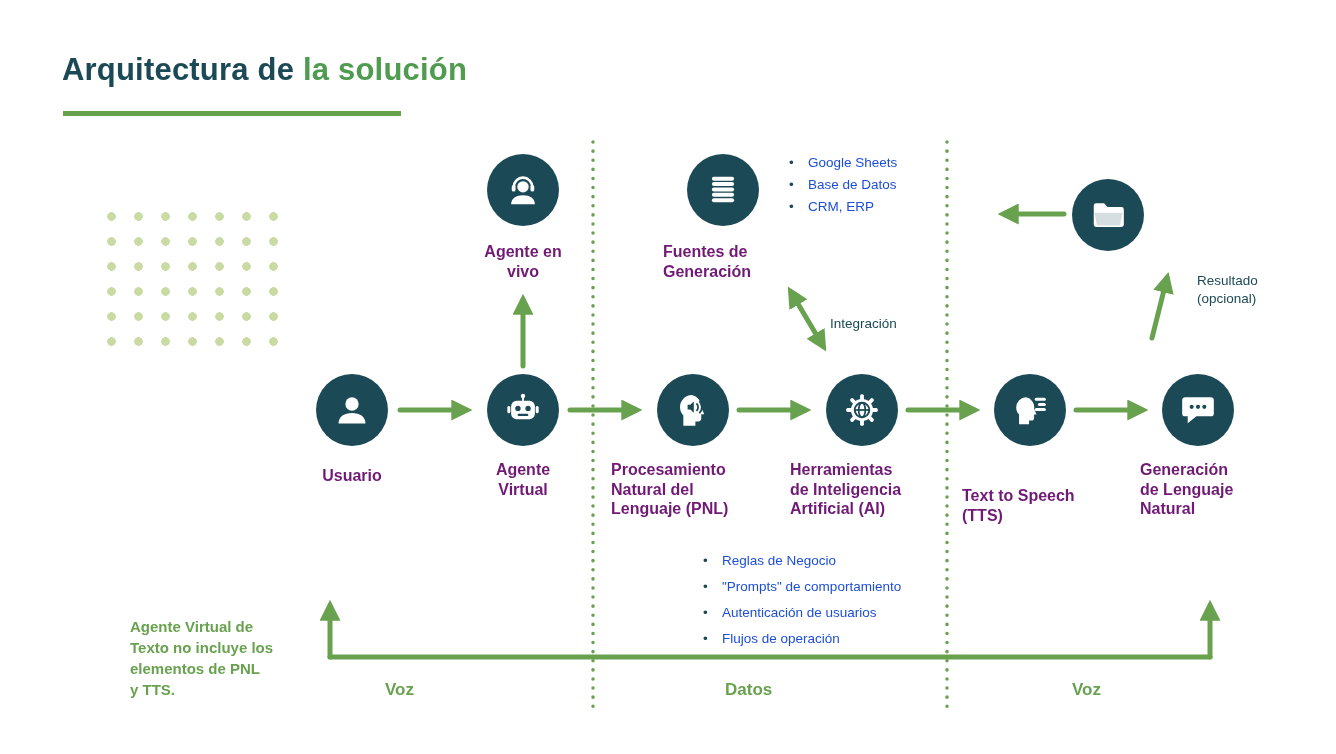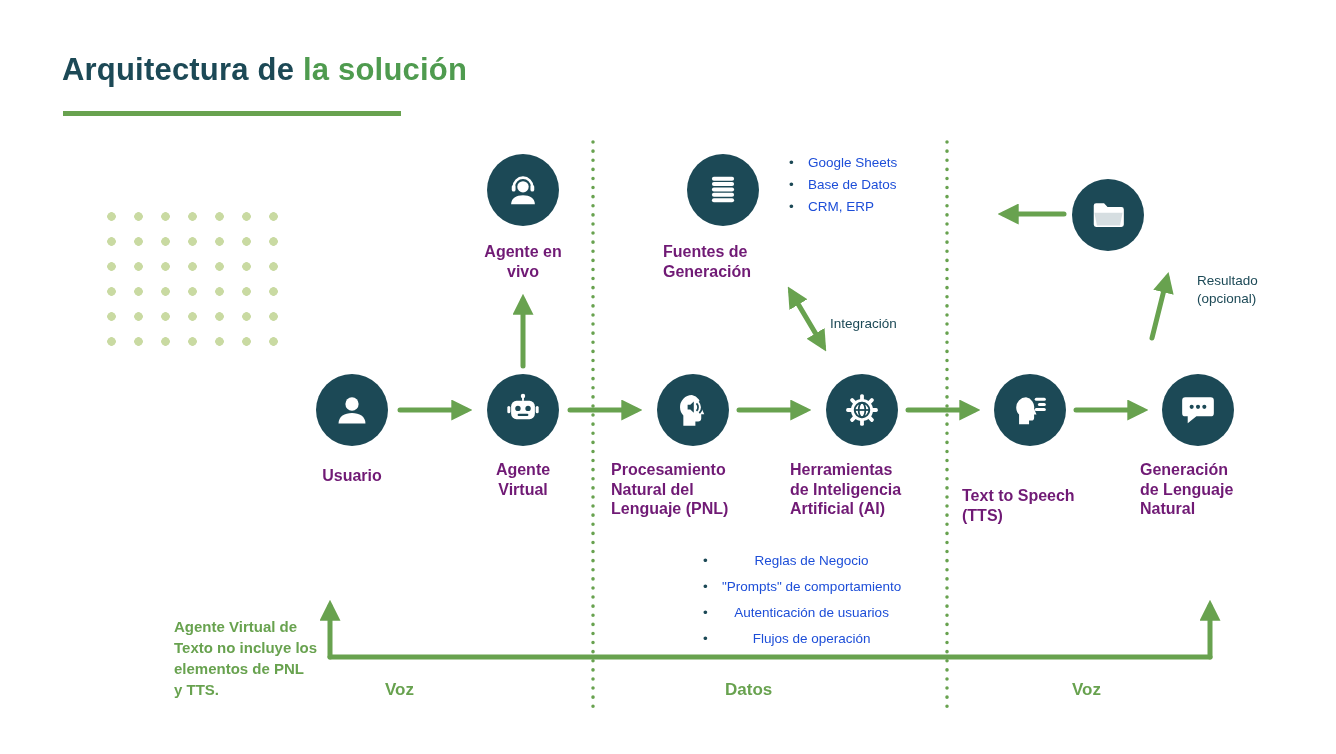--- a/index.html
+++ b/index.html
@@ -20,25 +20,25 @@
   .circle { position:absolute; width:72px; height:72px; border-radius:50%; background:#1c4956;
     display:flex; align-items:center; justify-content:center; }
   .circle svg { width:38px; height:38px; }
 
   .label { position:absolute; font-weight:700; color:#701a75; font-size:16px; line-height:1.22; white-space:pre-line; }
   .center { text-align:center; }
 
   .bullets { position:absolute; list-style:none; margin:0; padding:0; color:#1d4ed8; font-size:13.5px; }
   .bullets li { position:relative; padding-left:22px; line-height:22px; }
   .bullets li::before { content:"•"; position:absolute; left:3px; color:#1c4956; }
-  .bullets.config li { line-height:26px;text-align:center; }
+  .bullets.config li { line-height:26px; }
 
   .annotation { position:absolute; color:#1c4956; font-size:13.5px; white-space:pre-line; line-height:1.35; }
   .section-label { position:absolute; color:#68a24f; font-weight:700; font-size:17px; width:90px; }
-  .note { position:absolute; color:#68a24f; font-weight:700; font-size:15px; line-height:1.4; white-space:pre-line;margin-left:44px; }
+  .note { position:absolute; color:#68a24f; font-weight:700; font-size:15px; line-height:1.4; white-space:pre-line; }
 </style>
 </head>
 <body>
 
 <div class="canvas">
 
   <h1 class="title"><span class="dark">Arquitectura de </span><span class="green">la solución</span></h1>
   <div class="title-rule"></div>
 
   <div class="dotgrid"></div>

